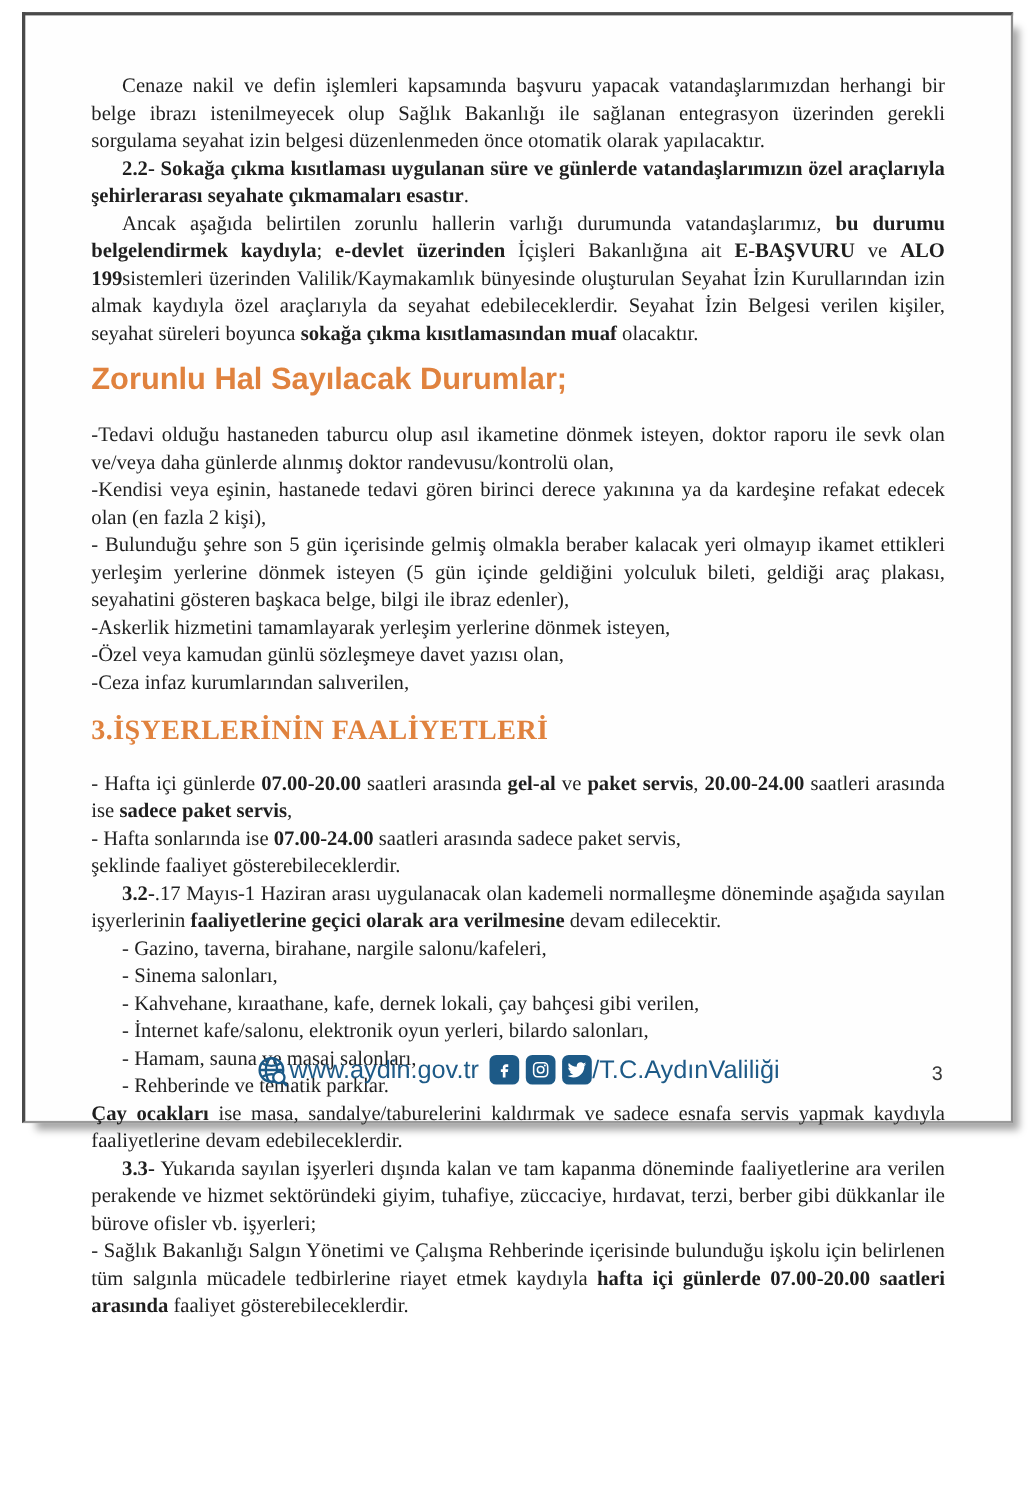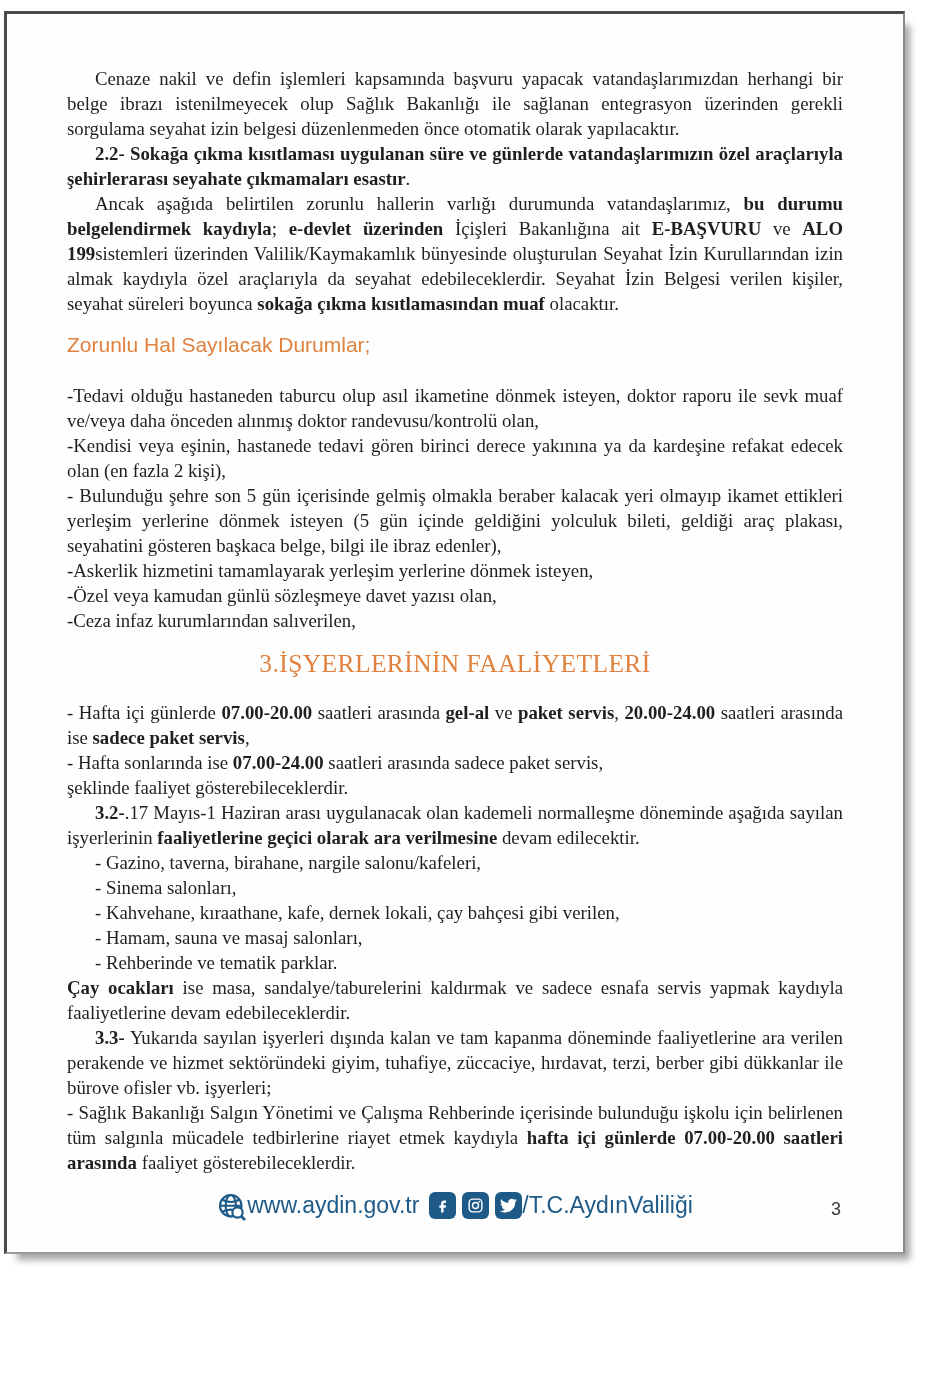--- a/index.html
+++ b/index.html
@@ -1,20 +1,20 @@
 <!DOCTYPE html>
 <html><head>
 <meta charset="utf-8">
 <style>
   * { margin:0; padding:0; box-sizing:border-box; }
   html,body { width:940px; height:1373px; background:#ffffff; overflow:hidden; }
   body { font-family:"Liberation Serif", serif; color:#1f1f1f; position:relative; }
 
   .sheet {
-    position:absolute; left:4px; top:11px; width:901px; height:1243px;
+    position:absolute; left:20px; top:11px; width:901px; height:1010px;
     background:#fefefe;
     border:3px solid #4a4a4a;
     border-right:2px solid #8b8b8b;
     border-bottom:2px solid #9a9a9a;
     box-shadow: 9px 10px 7px -4px #a6a6a6;
   }
 
   .doc {
     position:absolute; left:0; top:0; right:0;
     padding:52px 60px 0 60px;
@@ -22,28 +22,27 @@
   }
   .doc p { margin:0; }
   .j { text-align:justify; }
   .indent { text-indent:28px; }
   .sub { padding-left:28px; }
   .mt { margin-top:26px; }
   b { font-weight:bold; }
 
   .hsans {
     font-family:"Liberation Sans", sans-serif;
-    color:#e0823e; font-weight:normal; font-size:21px;
+    color:#e0823e; font-weight:bold; font-size:28px;
     margin:16px 0 26px 0 !important;
   }
   .hserif {
-    color:#e0823e; font-weight:normal; font-size:25.5px;
+    color:#e0823e; font-weight:bold; font-size:25.5px;
     letter-spacing:0.4px;
     margin:18px 0 24px 0 !important;
-    text-align:center;
   }
 
   .footer {
     position:absolute; left:0; right:0; bottom:26px;
     height:34px;
     display:flex; align-items:flex-start; justify-content:center;
     font-family:"Liberation Sans", sans-serif;
     color:#1d5a87; font-size:23px;
   }
   .footer .social { display:flex; gap:6px; margin-left:10px; }
@@ -60,34 +59,35 @@
 </head>
 <body>
 
 <div class="sheet">
 
   <div class="doc">
       <p class="j indent"><span>Cenaze nakil ve defin işlemleri kapsamında başvuru yapacak vatandaşlarımızdan herhangi bir belge ibrazı istenilmeyecek olup Sağlık Bakanlığı ile sağlanan entegrasyon üzerinden gerekli sorgulama seyahat izin belgesi düzenlenmeden önce otomatik olarak yapılacaktır.</span></p>
       <p class="j indent"><b>2.2- Sokağa çıkma kısıtlaması uygulanan süre ve günlerde vatandaşlarımızın özel araçlarıyla şehirlerarası seyahate çıkmamaları esastır</b><span>.</span></p>
       <p class="j indent"><span>Ancak aşağıda belirtilen zorunlu hallerin varlığı durumunda vatandaşlarımız, </span><b>bu durumu belgelendirmek kaydıyla</b><span>; </span><b>e-devlet üzerinden</b><span> İçişleri Bakanlığına ait </span><b>E-BAŞVURU</b><span> ve </span><b>ALO 199</b><span>sistemleri üzerinden Valilik/Kaymakamlık bünyesinde oluşturulan Seyahat İzin Kurullarından izin almak kaydıyla özel araçlarıyla da seyahat edebileceklerdir. Seyahat İzin Belgesi verilen kişiler, seyahat süreleri boyunca </span><b>sokağa çıkma kısıtlamasından muaf</b><span> olacaktır.</span></p>
       <p class="hsans"><span>Zorunlu Hal Sayılacak Durumlar;</span></p>
-      <p class="j"><span>-Tedavi olduğu hastaneden taburcu olup asıl ikametine dönmek isteyen, doktor raporu ile sevk muaf ve/veya daha önceden alınmış doktor randevusu/kontrolü olan,</span></p>
+      <p class="j"><span>-Tedavi olduğu hastaneden taburcu olup asıl ikametine dönmek isteyen, doktor raporu ile sevk olan ve/veya daha günlerde alınmış doktor randevusu/kontrolü olan,</span></p>
       <p class="j"><span>-Kendisi veya eşinin, hastanede tedavi gören birinci derece yakınına ya da kardeşine refakat edecek olan (en fazla 2 kişi),</span></p>
       <p class="j"><span>- Bulunduğu şehre son 5 gün içerisinde gelmiş olmakla beraber kalacak yeri olmayıp ikamet ettikleri yerleşim yerlerine dönmek isteyen (5 gün içinde geldiğini yolculuk bileti, geldiği araç plakası, seyahatini gösteren başkaca belge, bilgi ile ibraz edenler),</span></p>
       <p class="j"><span>-Askerlik hizmetini tamamlayarak yerleşim yerlerine dönmek isteyen,</span></p>
       <p class="j"><span>-Özel veya kamudan günlü sözleşmeye davet yazısı olan,</span></p>
       <p class="j"><span>-Ceza infaz kurumlarından salıverilen,</span></p>
       <p class="hserif"><span>3.İŞYERLERİNİN FAALİYETLERİ</span></p>
       <p class="j"><span>- Hafta içi günlerde </span><b>07.00-20.00</b><span> saatleri arasında </span><b>gel-al</b><span> ve </span><b>paket servis</b><span>, </span><b>20.00-24.00</b><span> saatleri arasında ise </span><b>sadece paket servis</b><span>,</span></p>
       <p class="j"><span>- Hafta sonlarında ise </span><b>07.00-24.00</b><span> saatleri arasında sadece paket servis,</span></p>
       <p class="j"><span>şeklinde faaliyet gösterebileceklerdir.</span></p>
       <p class="j indent"><b>3.2-</b><span>.17 Mayıs-1 Haziran arası uygulanacak olan kademeli normalleşme döneminde aşağıda sayılan işyerlerinin </span><b>faaliyetlerine geçici olarak ara verilmesine</b><span> devam edilecektir.</span></p>
       <p class="sub"><span>- Gazino, taverna, birahane, nargile salonu/kafeleri,</span></p>
       <p class="sub"><span>- Sinema salonları,</span></p>
       <p class="sub"><span>- Kahvehane, kıraathane, kafe, dernek lokali, çay bahçesi gibi verilen,</span></p>
+      <p class="sub"><span>- İnternet kafe/salonu, elektronik oyun yerleri, bilardo salonları,</span></p>
       <p class="sub"><span>- Hamam, sauna ve masaj salonları,</span></p>
       <p class="sub"><span>- Rehberinde ve tematik parklar.</span></p>
       <p class="j"><b>Çay ocakları</b><span> ise masa, sandalye/taburelerini kaldırmak ve sadece esnafa servis yapmak kaydıyla faaliyetlerine devam edebileceklerdir.</span></p>
       <p class="j indent mt"><b>3.3-</b><span> Yukarıda sayılan işyerleri dışında kalan ve tam kapanma döneminde faaliyetlerine ara verilen perakende ve hizmet sektöründeki giyim, tuhafiye, züccaciye, hırdavat, terzi, berber gibi dükkanlar ile bürove ofisler vb. işyerleri;</span></p>
       <p class="j"><span>- Sağlık Bakanlığı Salgın Yönetimi ve Çalışma Rehberinde içerisinde bulunduğu işkolu için belirlenen tüm salgınla mücadele tedbirlerine riayet etmek kaydıyla </span><b>hafta içi günlerde 07.00-20.00 saatleri arasında</b><span> faaliyet gösterebileceklerdir.</span></p>
     </div>
 
   <div class="footer">
     <span style="display:flex;">
       <svg width="30" height="30" viewBox="0 0 24 24" fill="none" stroke="#1d5a87" stroke-width="1.7">

